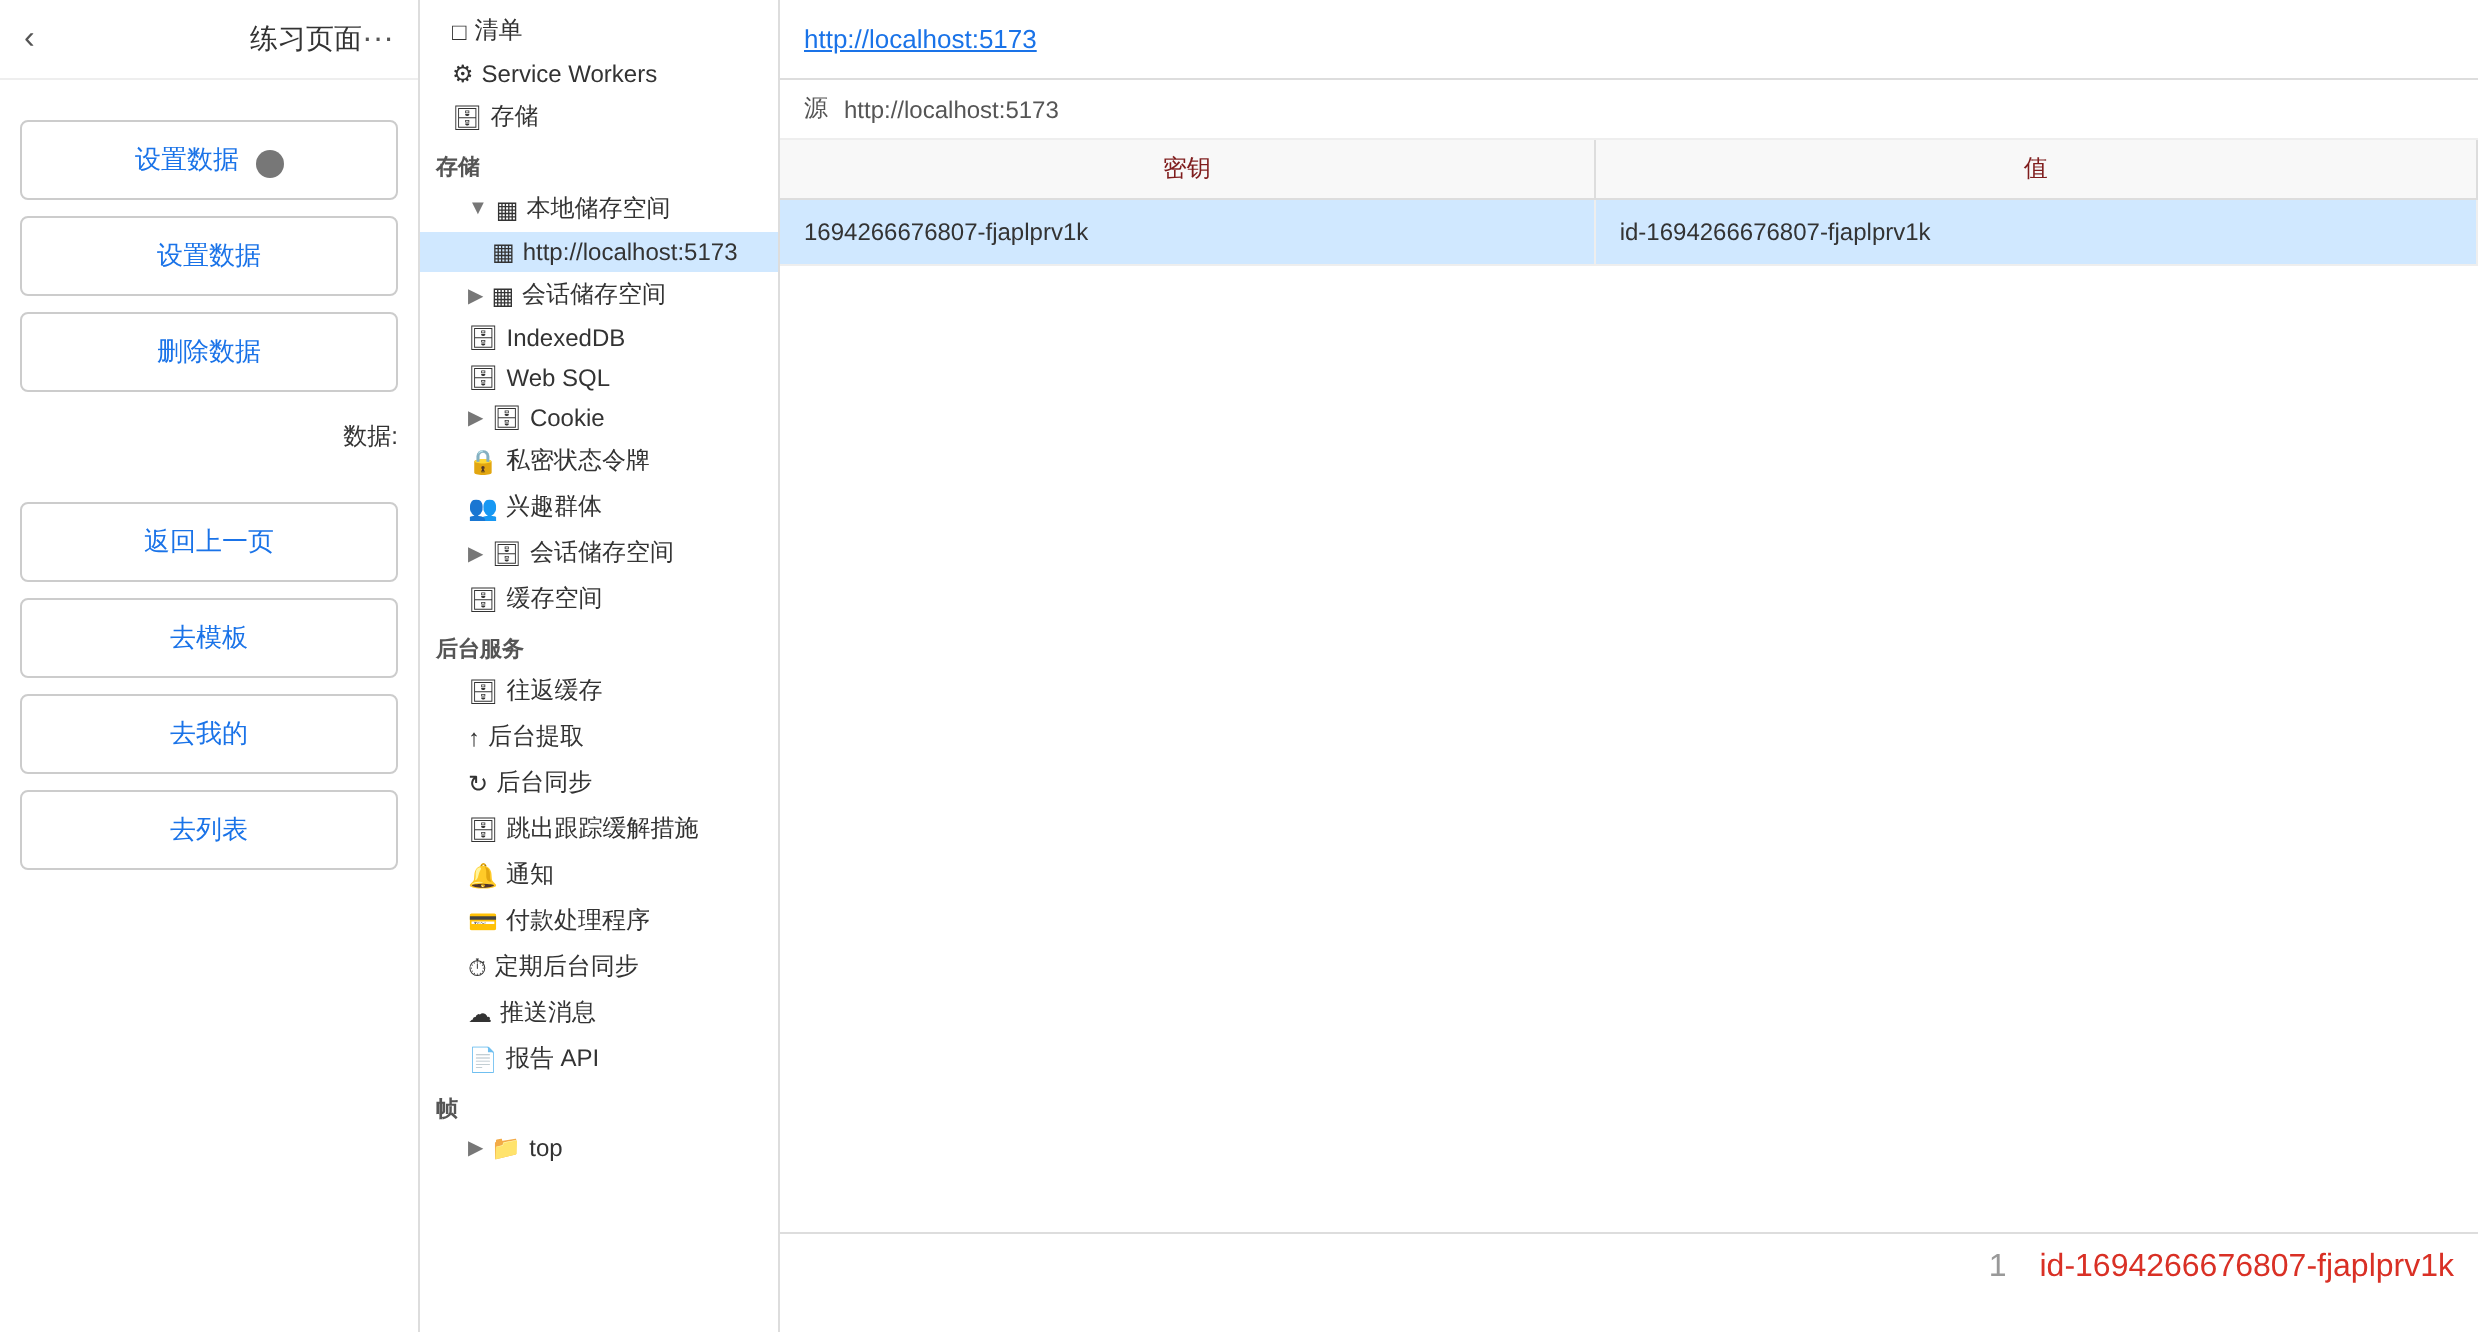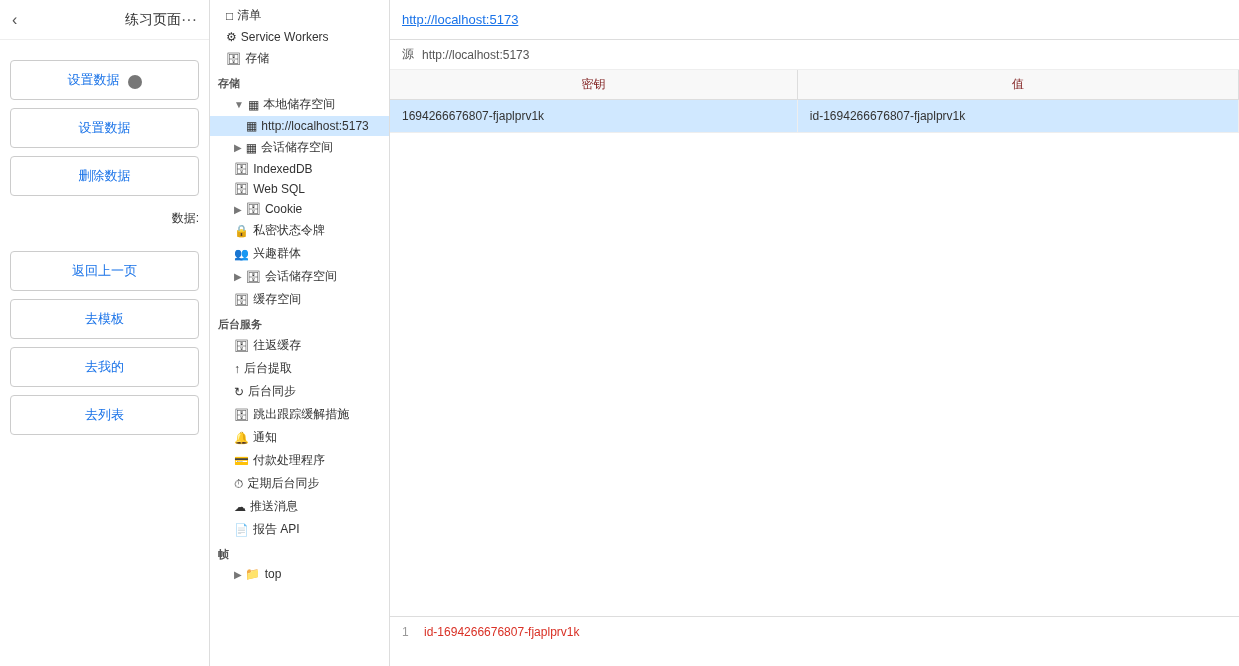--- a/index.html
+++ b/index.html
@@ -197,23 +197,24 @@
 
     .table-wrapper {
       overflow-y: auto;
       flex: 1;
     }
 
     
     .value-display {
       border-top: 1px solid #ddd;
       padding: 8px 12px;
-      font-size: 12px;
+      font-size: 16px;
       color: #333;
       min-height: 50px;
+      text-align: right;
     }
 
     .line-number {
       color: #999;
       margin-right: 12px;
       user-select: none;
     }
 
     .value-text {
       color: #d93025;

